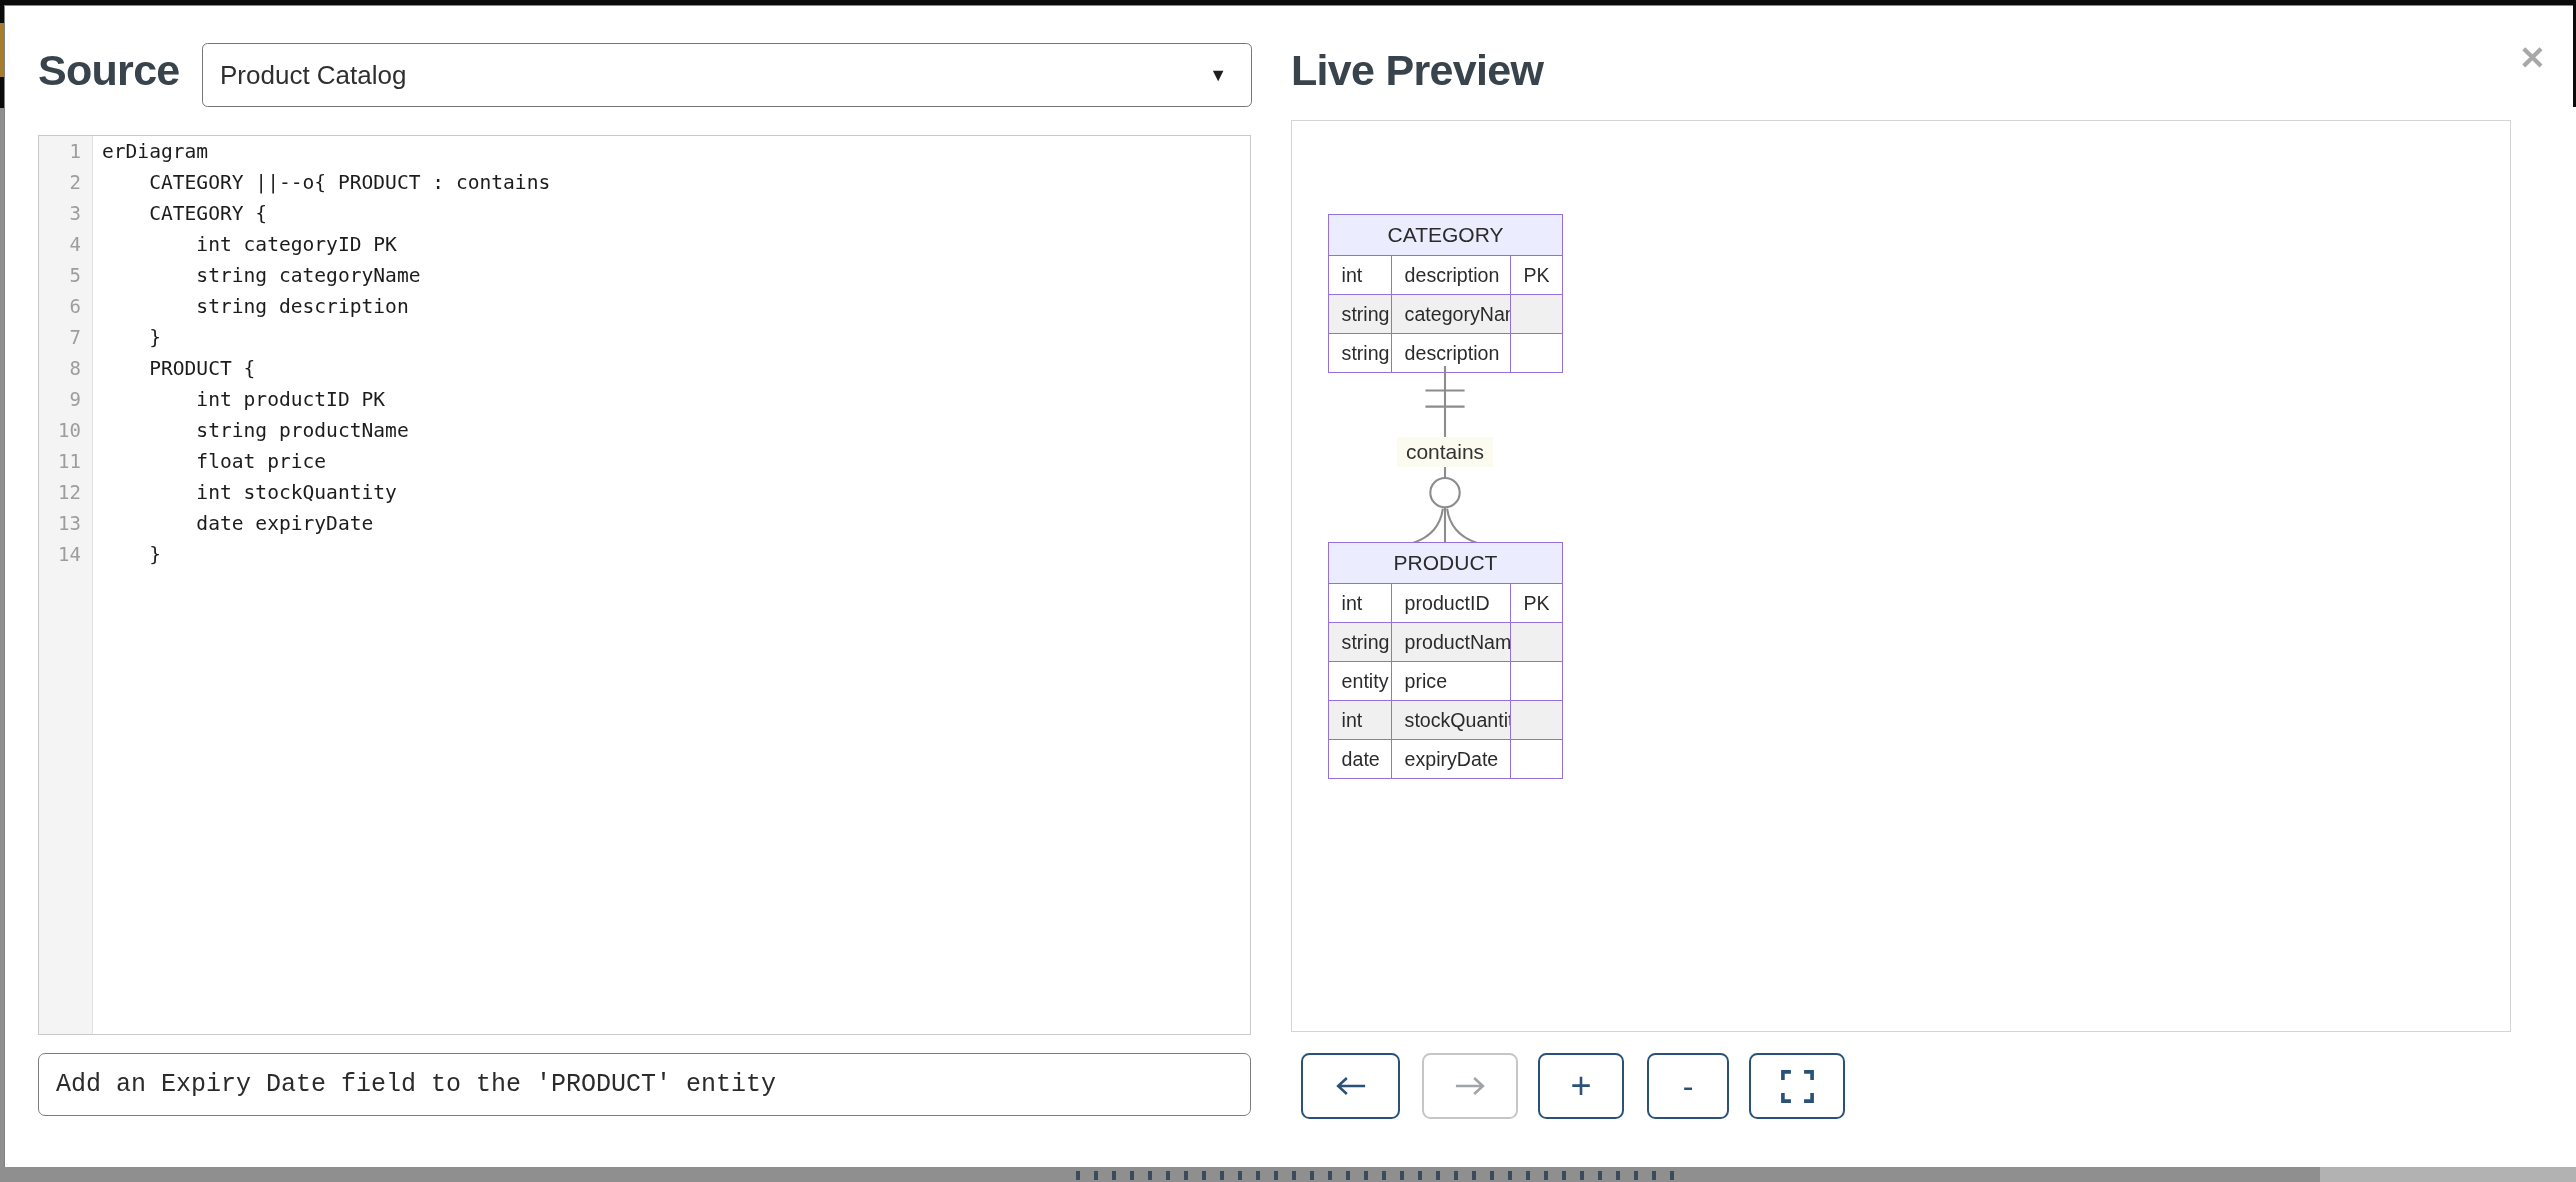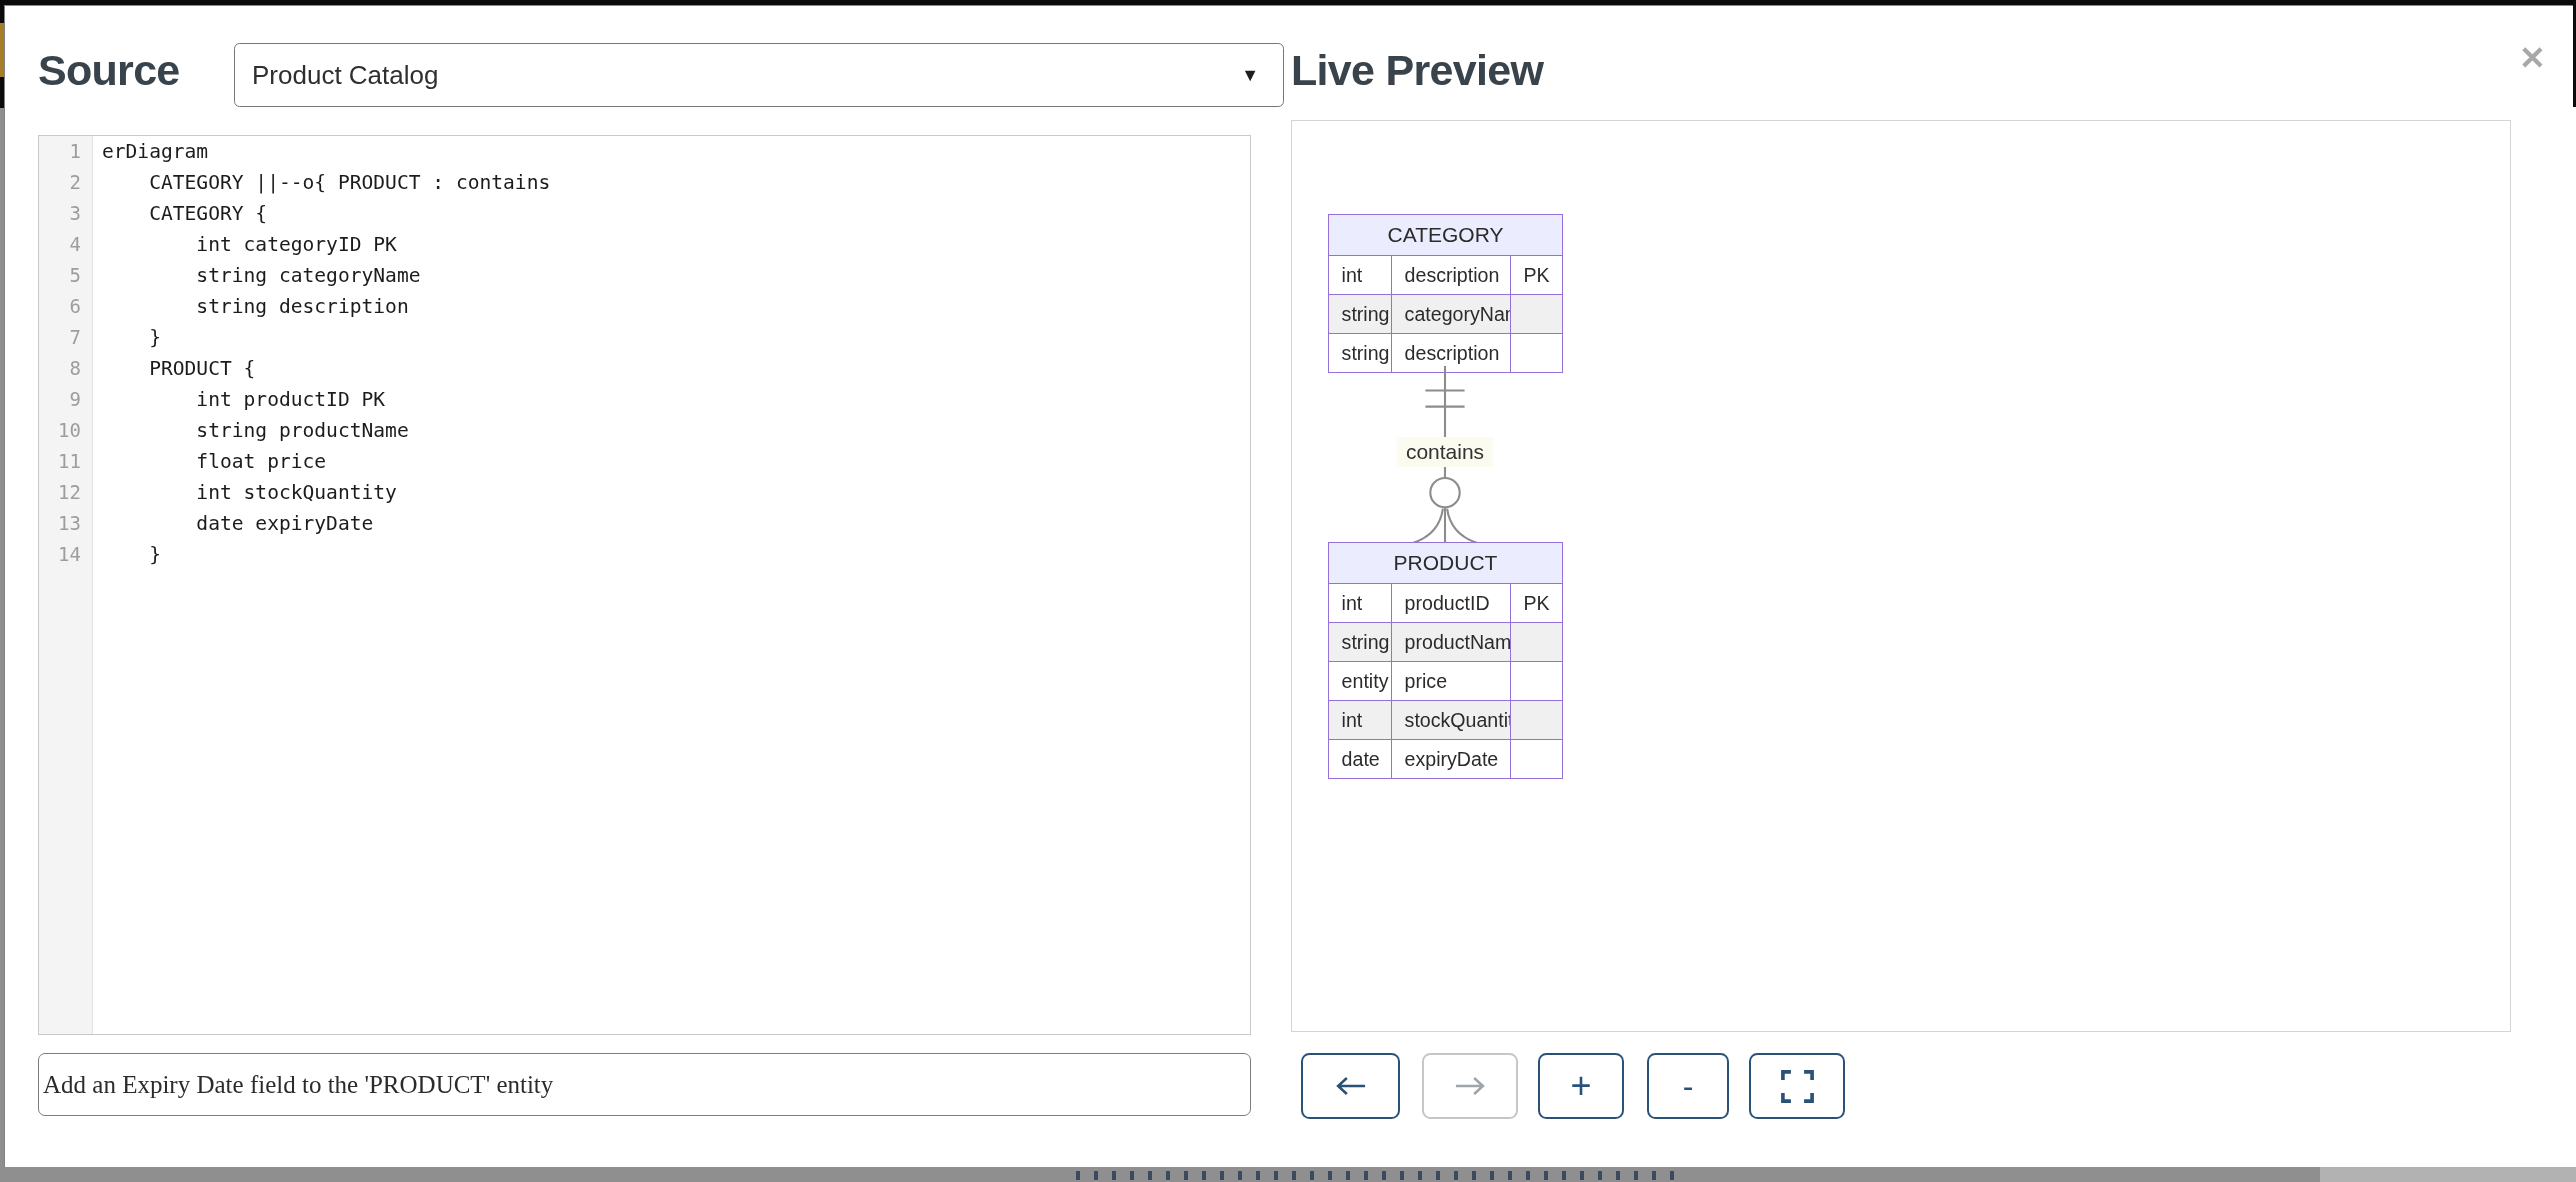--- a/index.html
+++ b/index.html
@@ -21,39 +21,39 @@
   
   .modal{left:3.5px;top:4.9px;width:2573px;height:1163px;background:#ffffff;
          border-left:1.4px solid #828282;border-top:1.4px solid #8a8a8a;box-sizing:border-box;}
 
   .h-title{font-size:43px;font-weight:700;color:#39434c;letter-spacing:-0.7px;white-space:nowrap;}
   #source-title{left:38px;top:46px;}
   #preview-title{left:1291px;top:46px;}
 
   .dropdown{left:202px;top:43px;width:1050px;height:64px;border:1.4px solid #767676;border-radius:5.6px;
             background:#fff;box-sizing:border-box;display:flex;align-items:center;
-            justify-content:space-between;padding:0 24px 0 17px;cursor:pointer;margin-left:32px;}
+            justify-content:space-between;padding:0 24px 0 17px;cursor:pointer;}
   .dropdown .val{font-size:26px;color:#2f2f2f;}
   .dropdown .caret{font-size:18px;color:#1e1e1e;}
 
   .close-x{left:2519px;top:42px;font-size:32px;font-weight:700;color:#a8a8a8;cursor:pointer;line-height:1;}
 
   
   .editor{left:38px;top:135px;width:1213px;height:900px;border:1.4px solid #c9c9c9;background:#fff;
           box-sizing:border-box;overflow:hidden;}
   .gutter-bg{position:absolute;left:0;top:0;width:53px;height:100%;background:#f4f4f4;
              border-right:1.4px solid #e2e2e2;}
   .cl{position:relative;height:31px;line-height:31px;font-family:"DejaVu Sans Mono",monospace;
       font-size:19.6px;white-space:pre;color:#1c1c1c;}
   .cl .ln{display:inline-block;width:42px;padding-right:12.6px;text-align:right;color:#9d9d9d;font-size:19px;}
   .cl .ct{padding-left:8.4px;}
 
   .prompt{left:38px;top:1053px;width:1213px;height:63px;border:1.4px solid #7d7d7d;border-radius:7px;
-          font-size:25px;color:#2b2b2b;padding:0 4px;box-sizing:border-box;background:#fff;
-          font-family:Liberation Serif, serif;outline:none;}
+          font-size:25px;color:#2b2b2b;padding:0 17px;box-sizing:border-box;background:#fff;
+          font-family:Liberation Mono, monospace;outline:none;}
 
   
   .panel{left:1291px;top:120px;width:1218px;height:910px;border:1.4px solid #d4d4d4;background:#fff;}
 
   .etable{position:absolute;border-collapse:collapse;table-layout:fixed;
           font-size:19.6px;color:#2b2b2b;background:#fff;}
   .etable th{height:38px;background:#ECECFF;border:1.4px solid #9370DB;font-weight:400;font-size:21px;}
   .etable td{height:38px;border:1.4px solid #9370DB;padding:0 0 0 12.6px;overflow:hidden;}
   .etable td.key{padding:0;text-align:center;}
   .etable tr.even td{background:#f0f0f0;}

